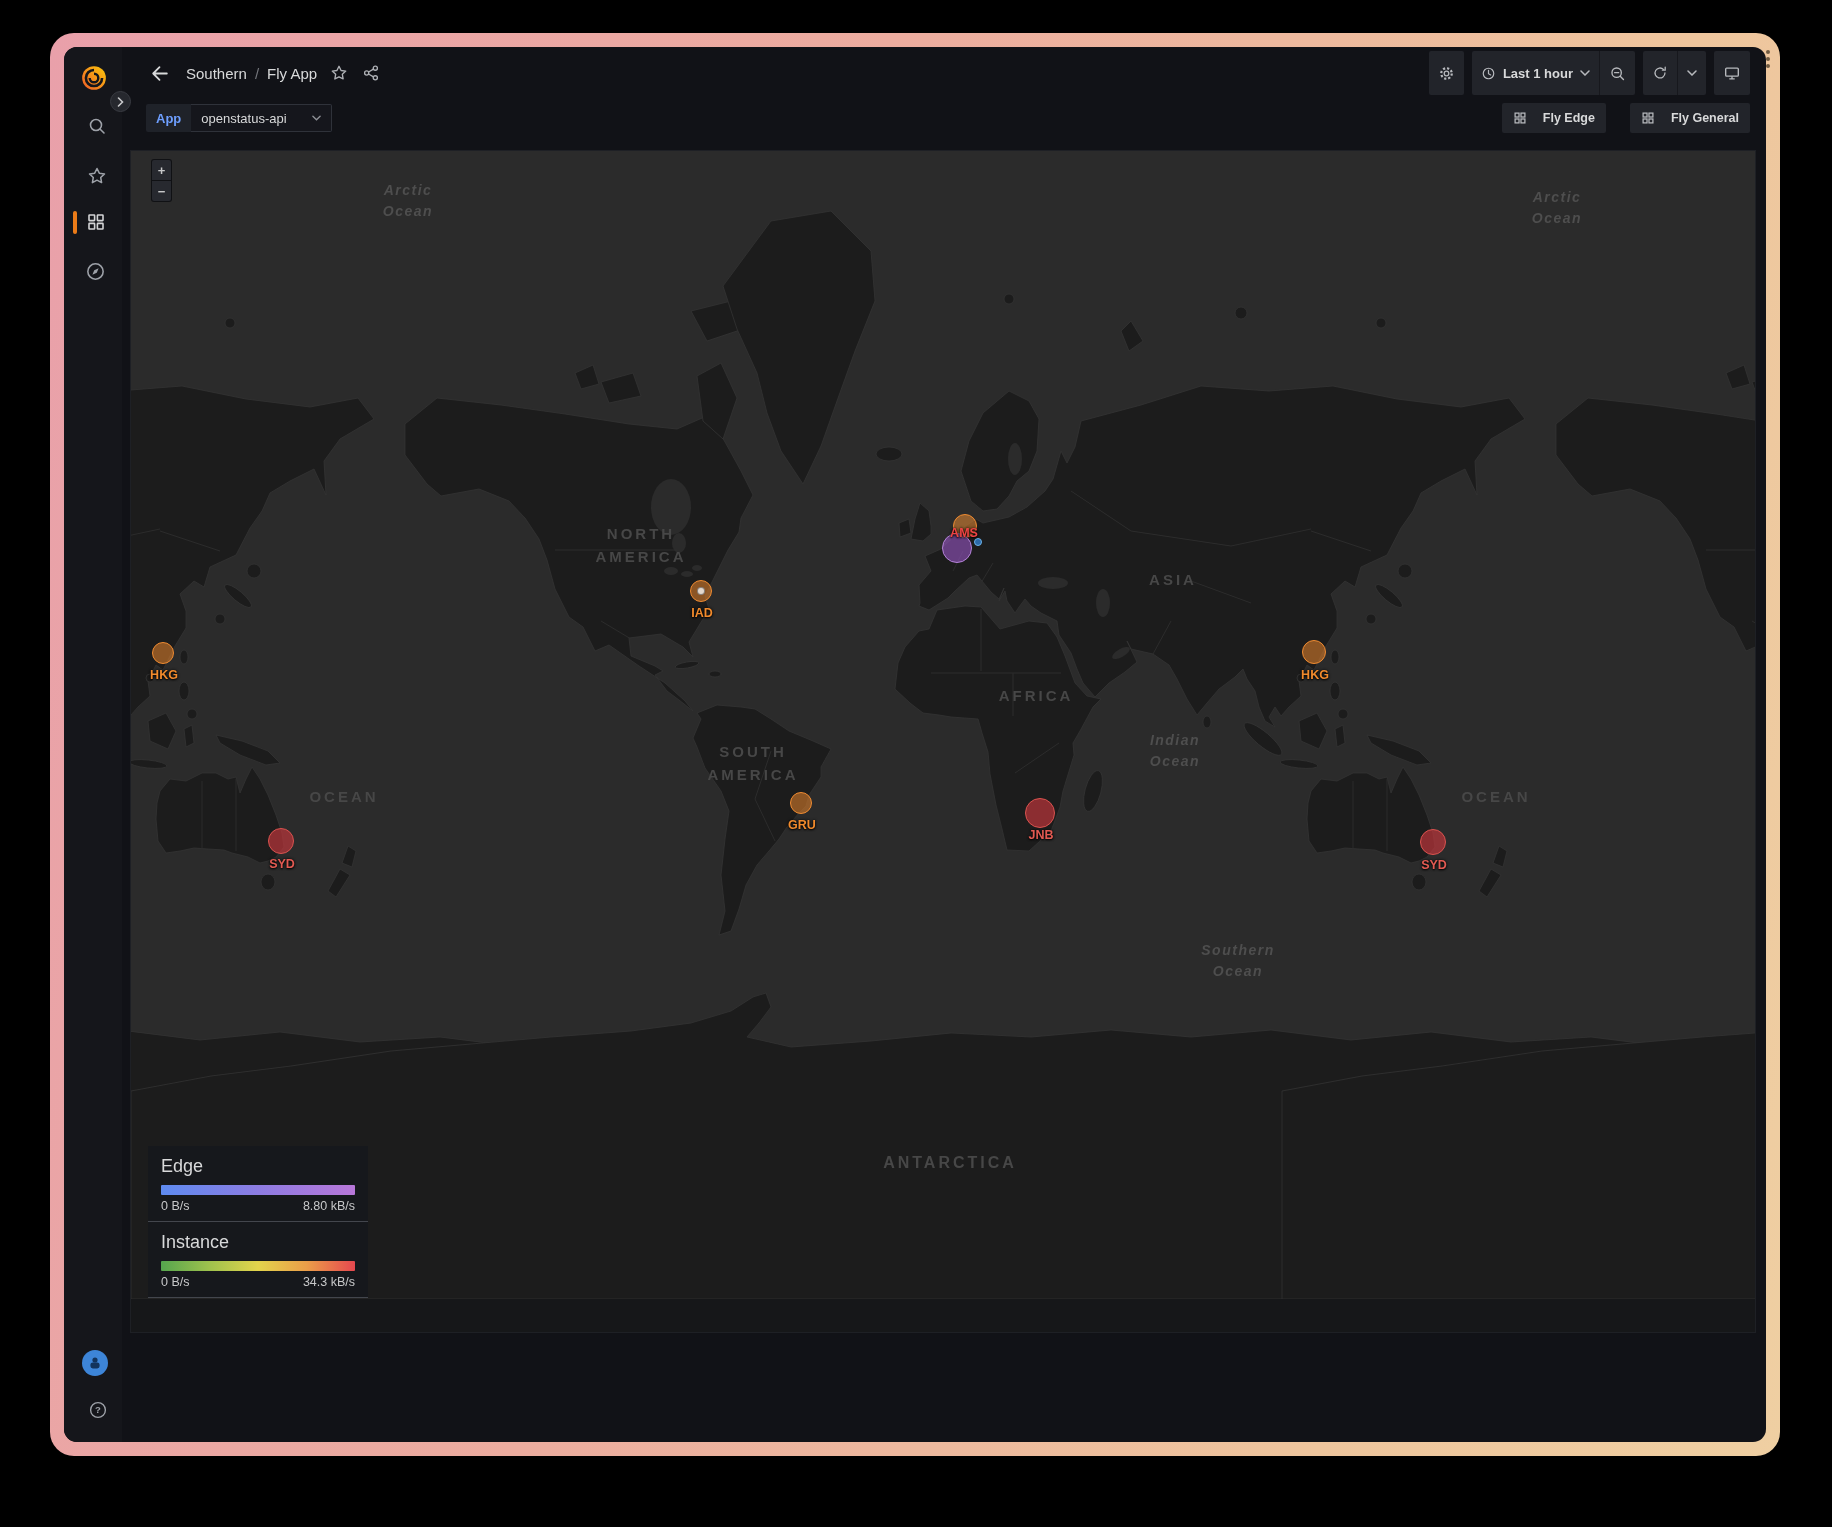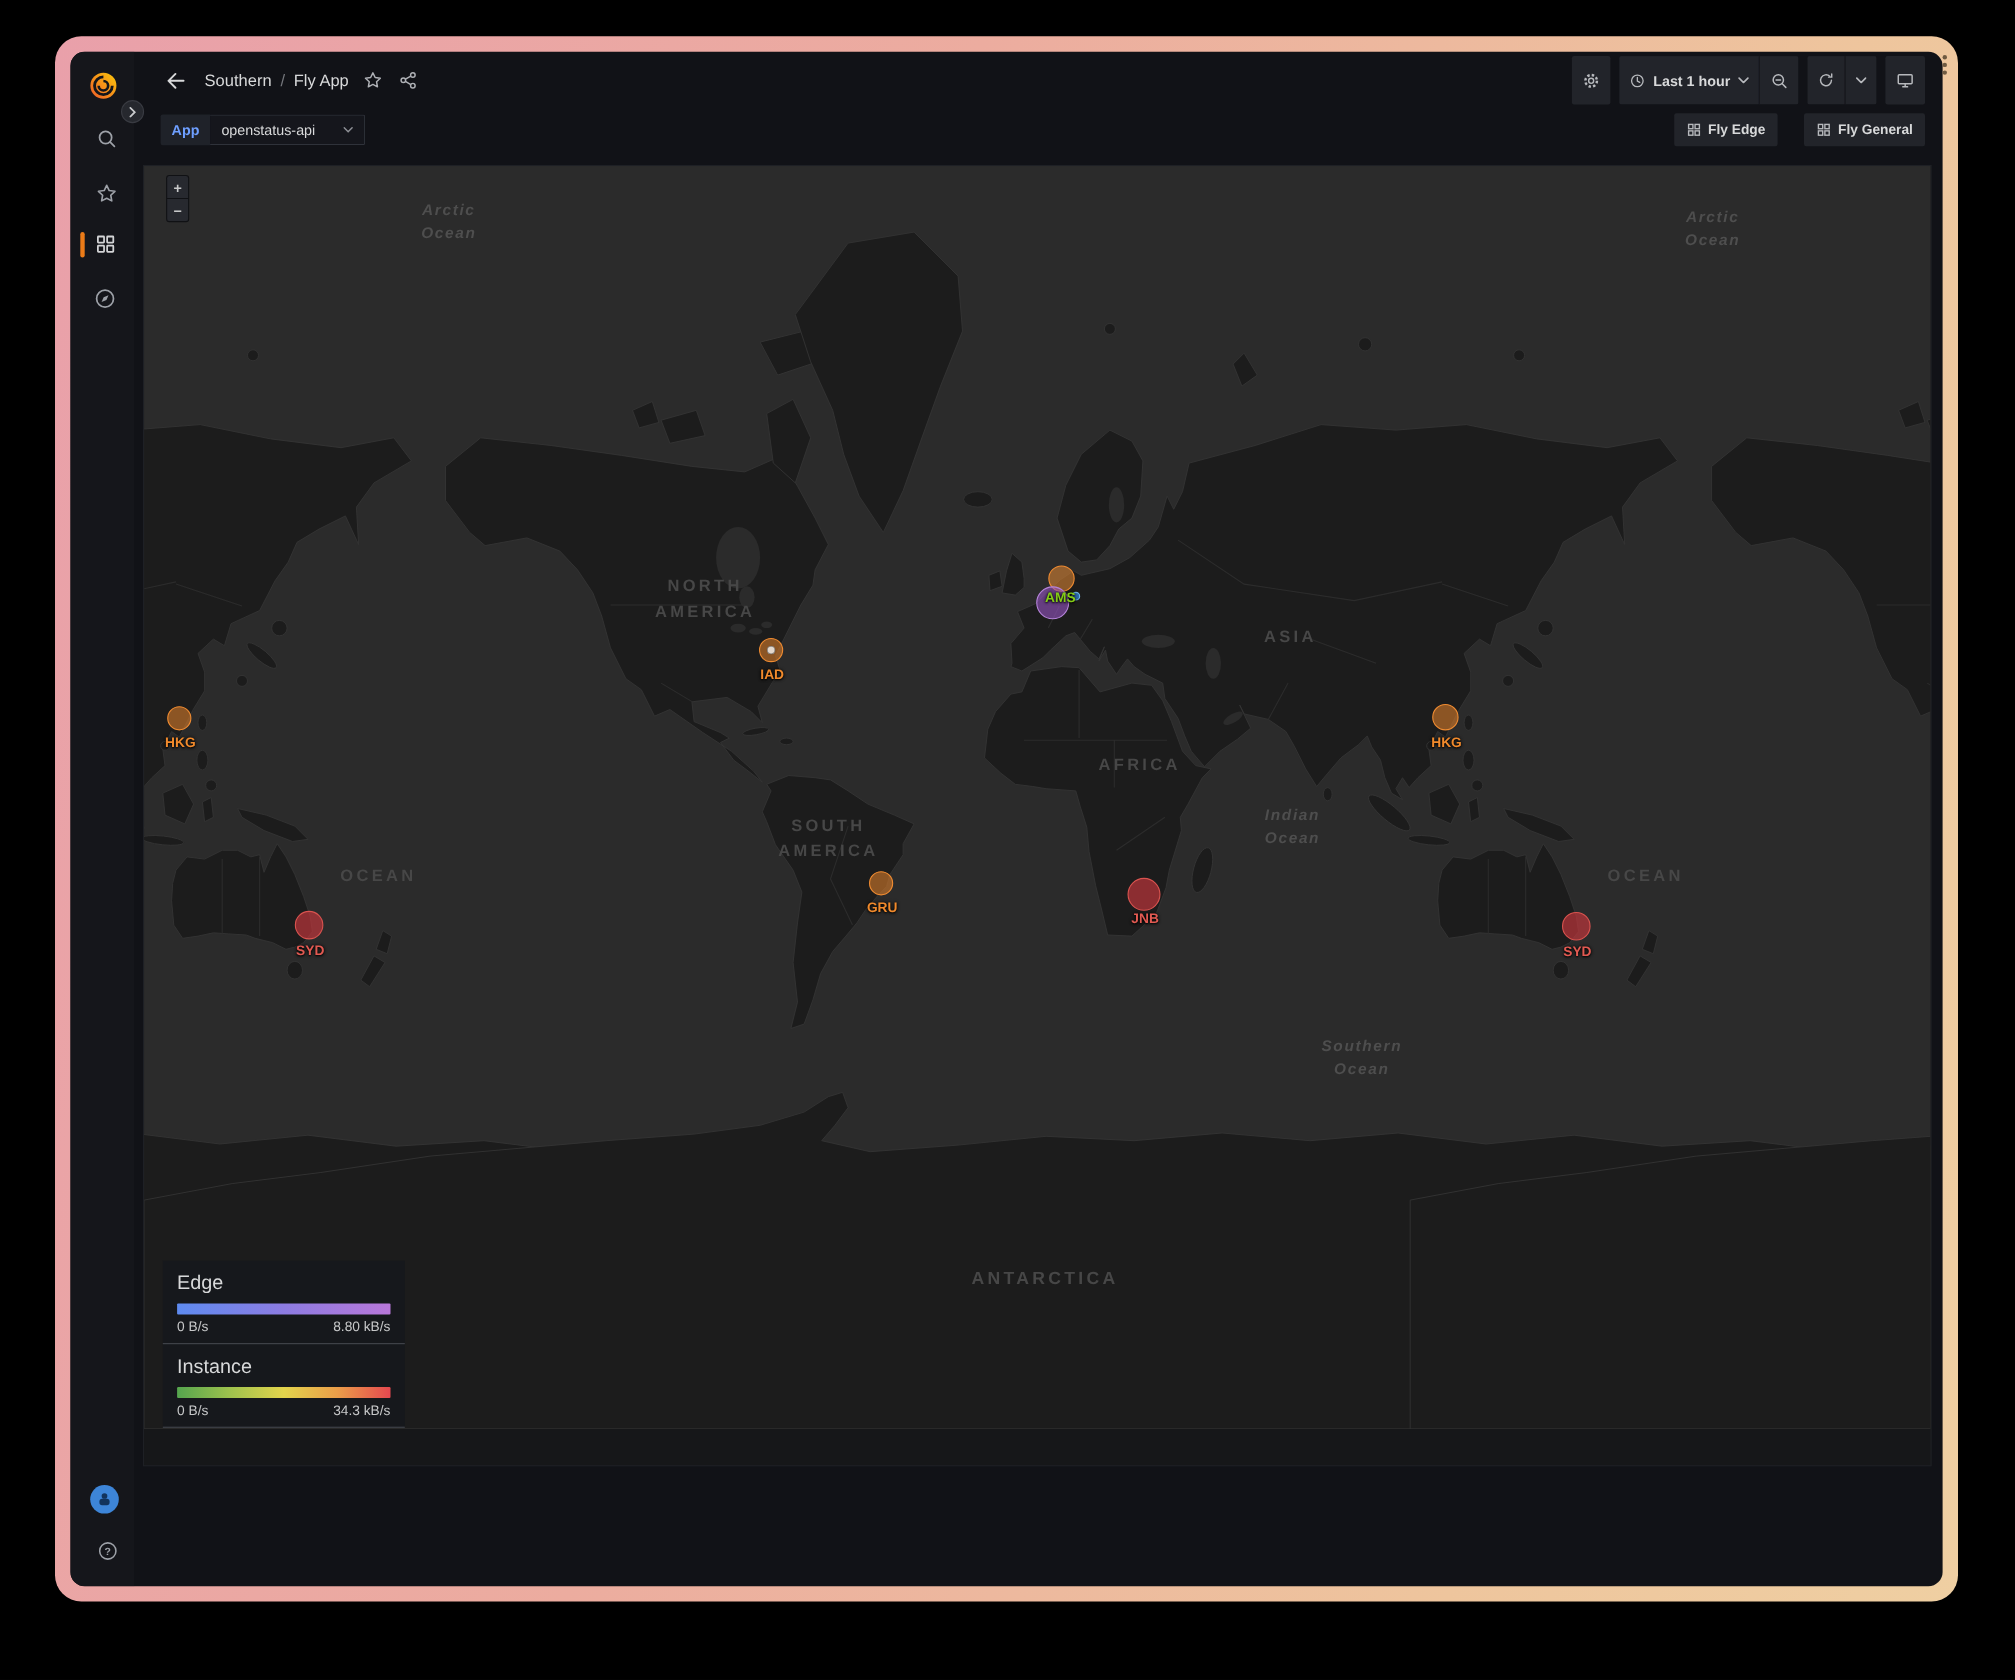--- a/index.html
+++ b/index.html
@@ -45,21 +45,21 @@
   .tgroup .tbtn + .tbtn{border-left:1px solid #17181d;}
   .ticon{color:#b7b9bd;display:flex;align-items:center;}
 
   
   .subbar{position:absolute;left:58px;right:0;top:52px;height:38px;display:flex;align-items:center;padding:0 16px 0 24px;}
   .var-label{height:28px;background:#1f2229;border-radius:2px 0 0 2px;display:flex;align-items:center;
     padding:0 10px;font-size:13px;font-weight:600;color:#6e9fff;}
   .var-value{height:28px;background:#15161c;border:1px solid #2f323a;border-left:none;border-radius:0 2px 2px 0;
     display:flex;align-items:center;gap:25px;padding:0 10px;font-size:13px;color:#d8d9da;cursor:pointer;}
   .sub-right{margin-left:auto;display:flex;align-items:center;gap:24px;}
-  .linkbtn{height:30px;background:#22242a;border-radius:2px;display:inline-flex;align-items:center;gap:6px;
+  .linkbtn{height:30px;background:#22242a;border-radius:2px;display:inline-flex;align-items:center;gap:16px;
     padding:0 11px;font-size:12.5px;font-weight:700;color:#d8d9da;cursor:pointer;}
 
   
   .panel{position:absolute;left:66px;top:103px;width:1626px;height:1183px;background:#161719;border:1px solid #1e2025;}
   .panel-header{height:34px;display:flex;align-items:center;justify-content:center;gap:6px;cursor:pointer;}
   .panel-title{font-size:13.5px;font-weight:700;color:#d8d9da;}
   .map{position:relative;width:1624px;height:1148px;background:#2b2b2b;overflow:hidden;}
   .world{position:absolute;left:0;top:0;}
 
   
@@ -388,21 +388,21 @@
             <div class="marker" style="left: 842.5px; top: 386.5px; width: 8px; height: 8px; background: rgba(47, 120, 194, 0.85); border-color: rgb(109, 179, 232);"></div>
             <div class="marker" style="left: 558.5px; top: 428.5px; width: 22px; height: 22px; background: rgba(201, 116, 42, 0.65); border-color: rgb(239, 139, 49);">
               <div class="cdot"></div>
             </div>
             <div class="marker" style="left: 20.5px; top: 490.5px; width: 22px; height: 22px; background: rgba(201, 116, 42, 0.65); border-color: rgb(239, 139, 49);"></div>
             <div class="marker" style="left: 1170.5px; top: 488.5px; width: 24px; height: 24px; background: rgba(201, 116, 42, 0.65); border-color: rgb(239, 139, 49);"></div>
             <div class="marker" style="left: 658.5px; top: 640.5px; width: 22px; height: 22px; background: rgba(201, 116, 42, 0.65); border-color: rgb(239, 139, 49);"></div>
             <div class="marker" style="left: 893.5px; top: 646.5px; width: 30px; height: 30px; background: rgba(199, 54, 60, 0.66); border-color: rgb(217, 83, 79);"></div>
             <div class="marker" style="left: 136.5px; top: 676.5px; width: 26px; height: 26px; background: rgba(199, 54, 60, 0.66); border-color: rgb(217, 83, 79);"></div>
             <div class="marker" style="left: 1288.5px; top: 677.5px; width: 26px; height: 26px; background: rgba(199, 54, 60, 0.66); border-color: rgb(217, 83, 79);"></div>
-            <div class="mlabel" style="left: 833px; top: 392px; color: #84cc16;">AMS</div>
+            <div class="mlabel" style="left: 833px; top: 382px; color: #ef4444;">AMS</div>
             <div class="mlabel" style="left: 571px; top: 462px; color: rgb(241, 138, 44);">IAD</div>
             <div class="mlabel" style="left: 33px; top: 524px; color: rgb(241, 138, 44);">HKG</div>
             <div class="mlabel" style="left: 1184px; top: 524px; color: rgb(241, 138, 44);">HKG</div>
             <div class="mlabel" style="left: 671px; top: 674px; color: rgb(241, 138, 44);">GRU</div>
             <div class="mlabel" style="left: 910px; top: 684px; color: rgb(226, 90, 82);">JNB</div>
             <div class="mlabel" style="left: 151px; top: 713px; color: rgb(226, 90, 82);">SYD</div>
             <div class="mlabel" style="left: 1303px; top: 714px; color: rgb(226, 90, 82);">SYD</div>
           </div>
 
         <div class="zoomctl">

